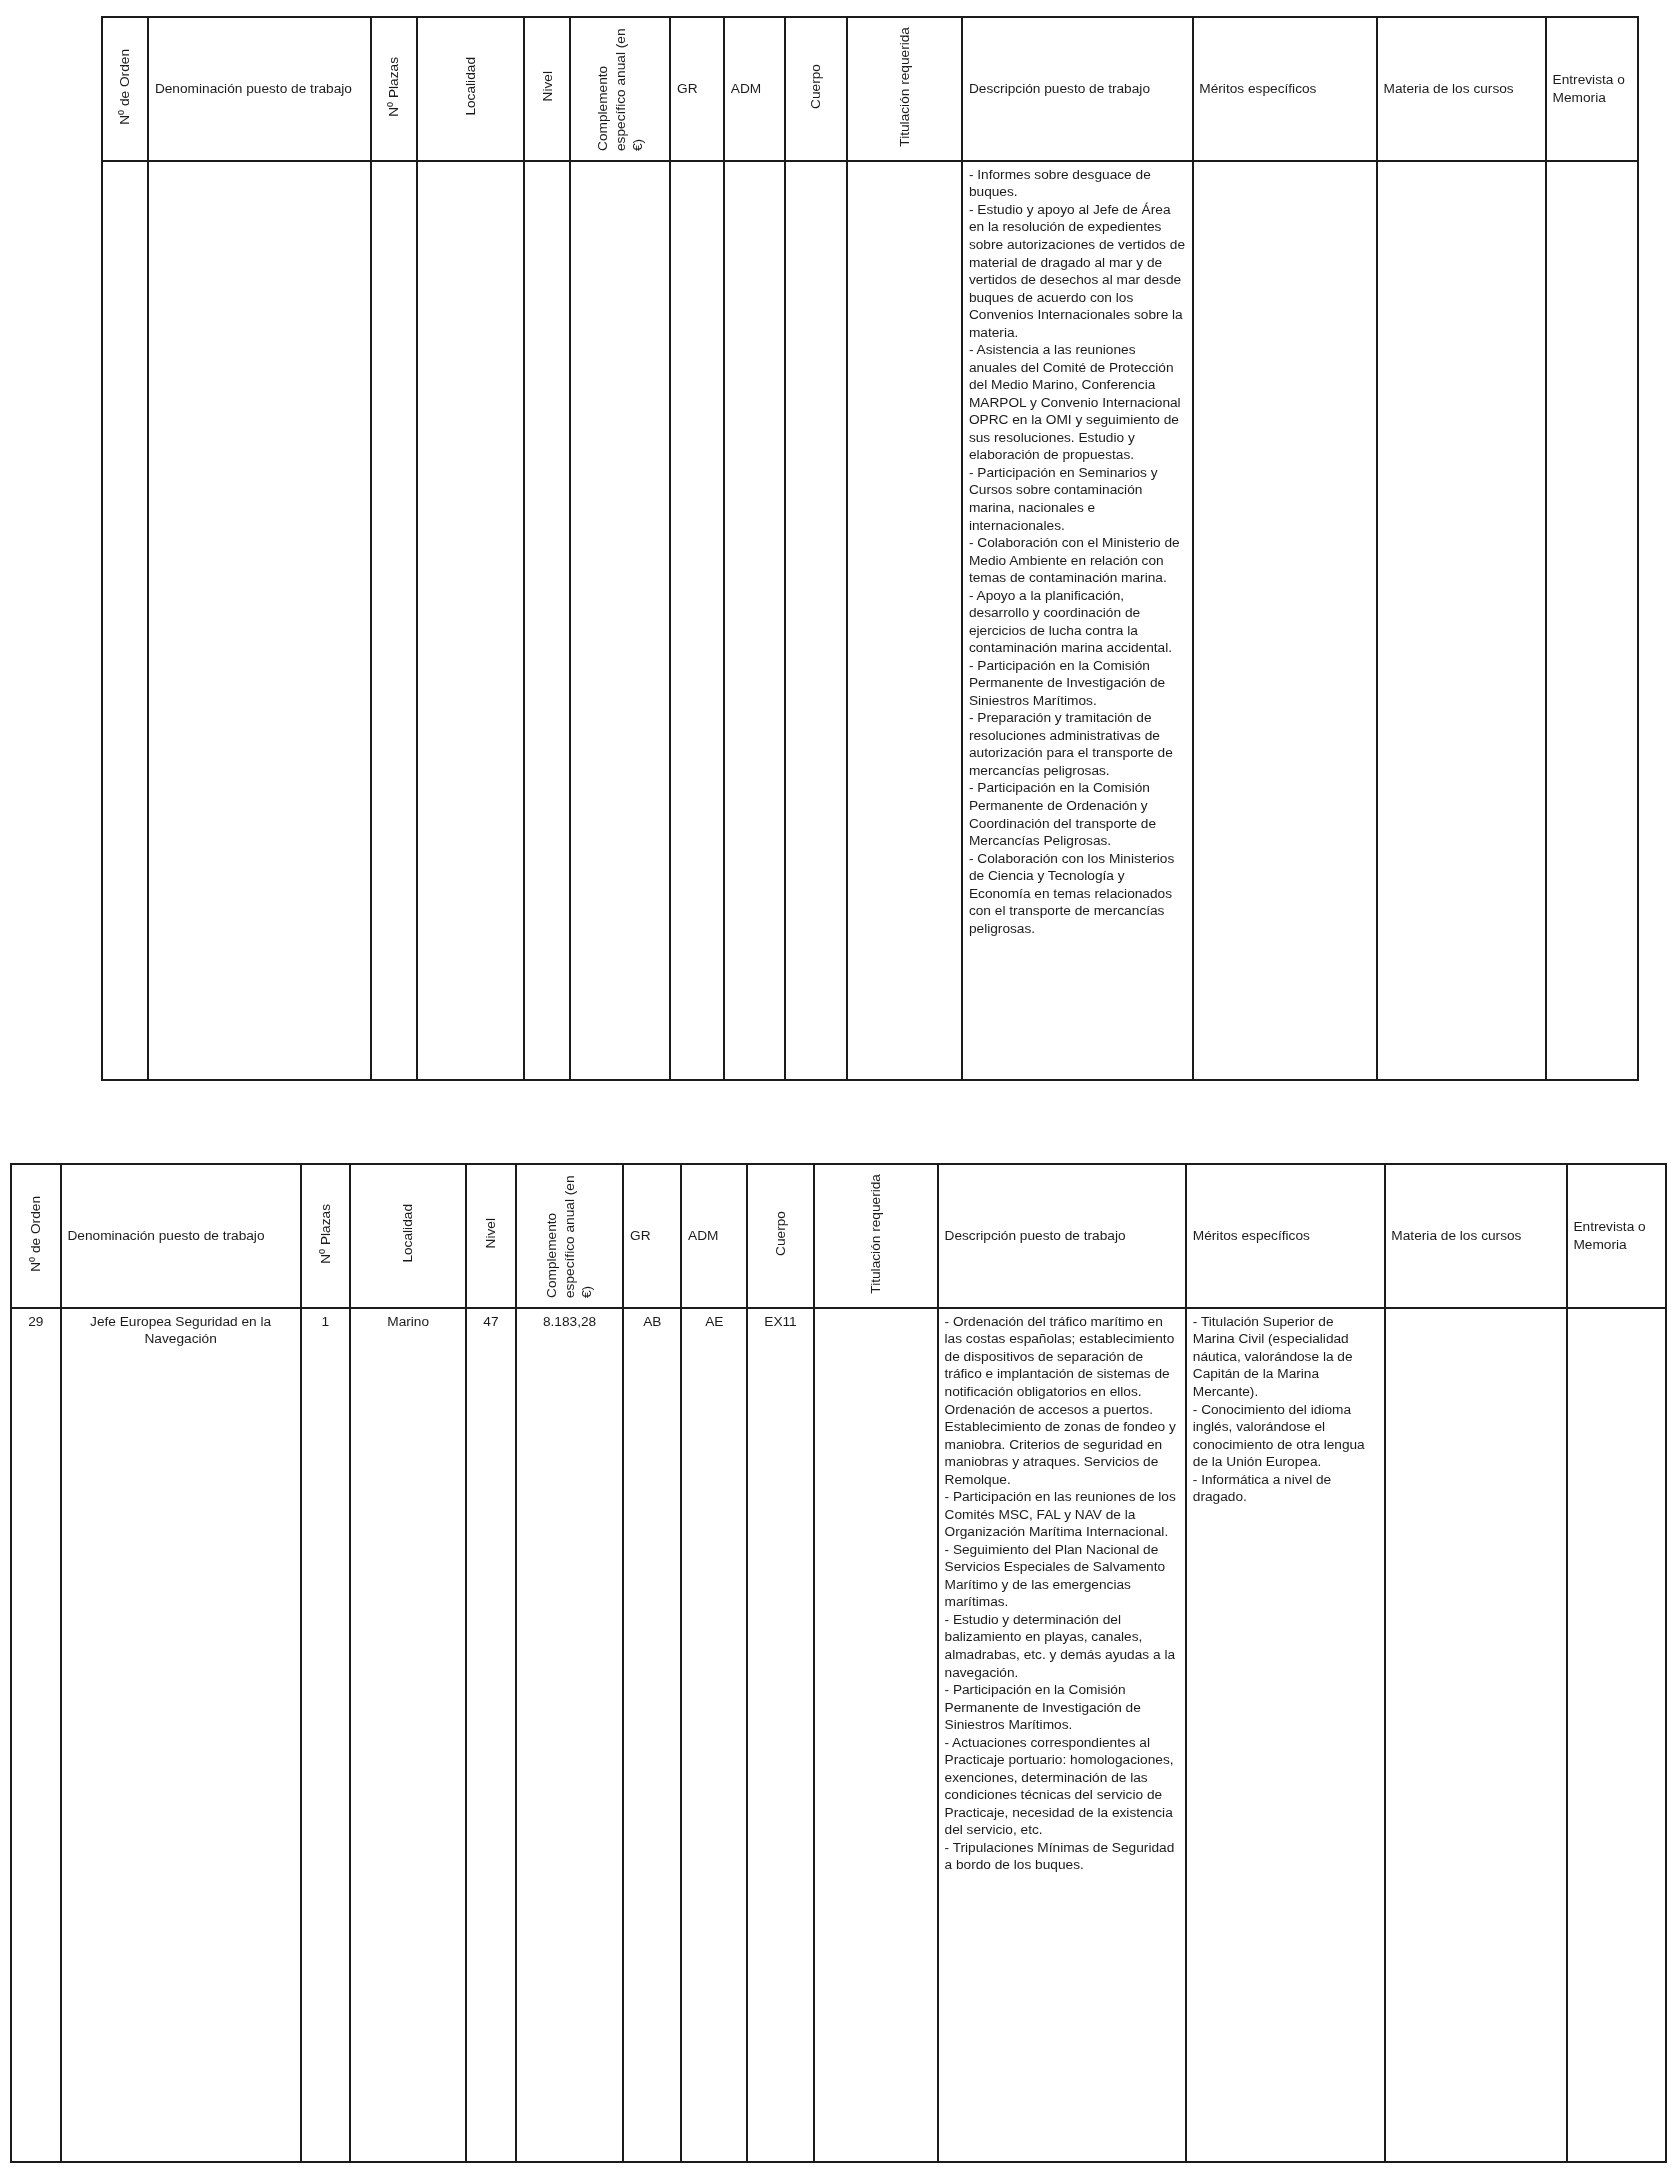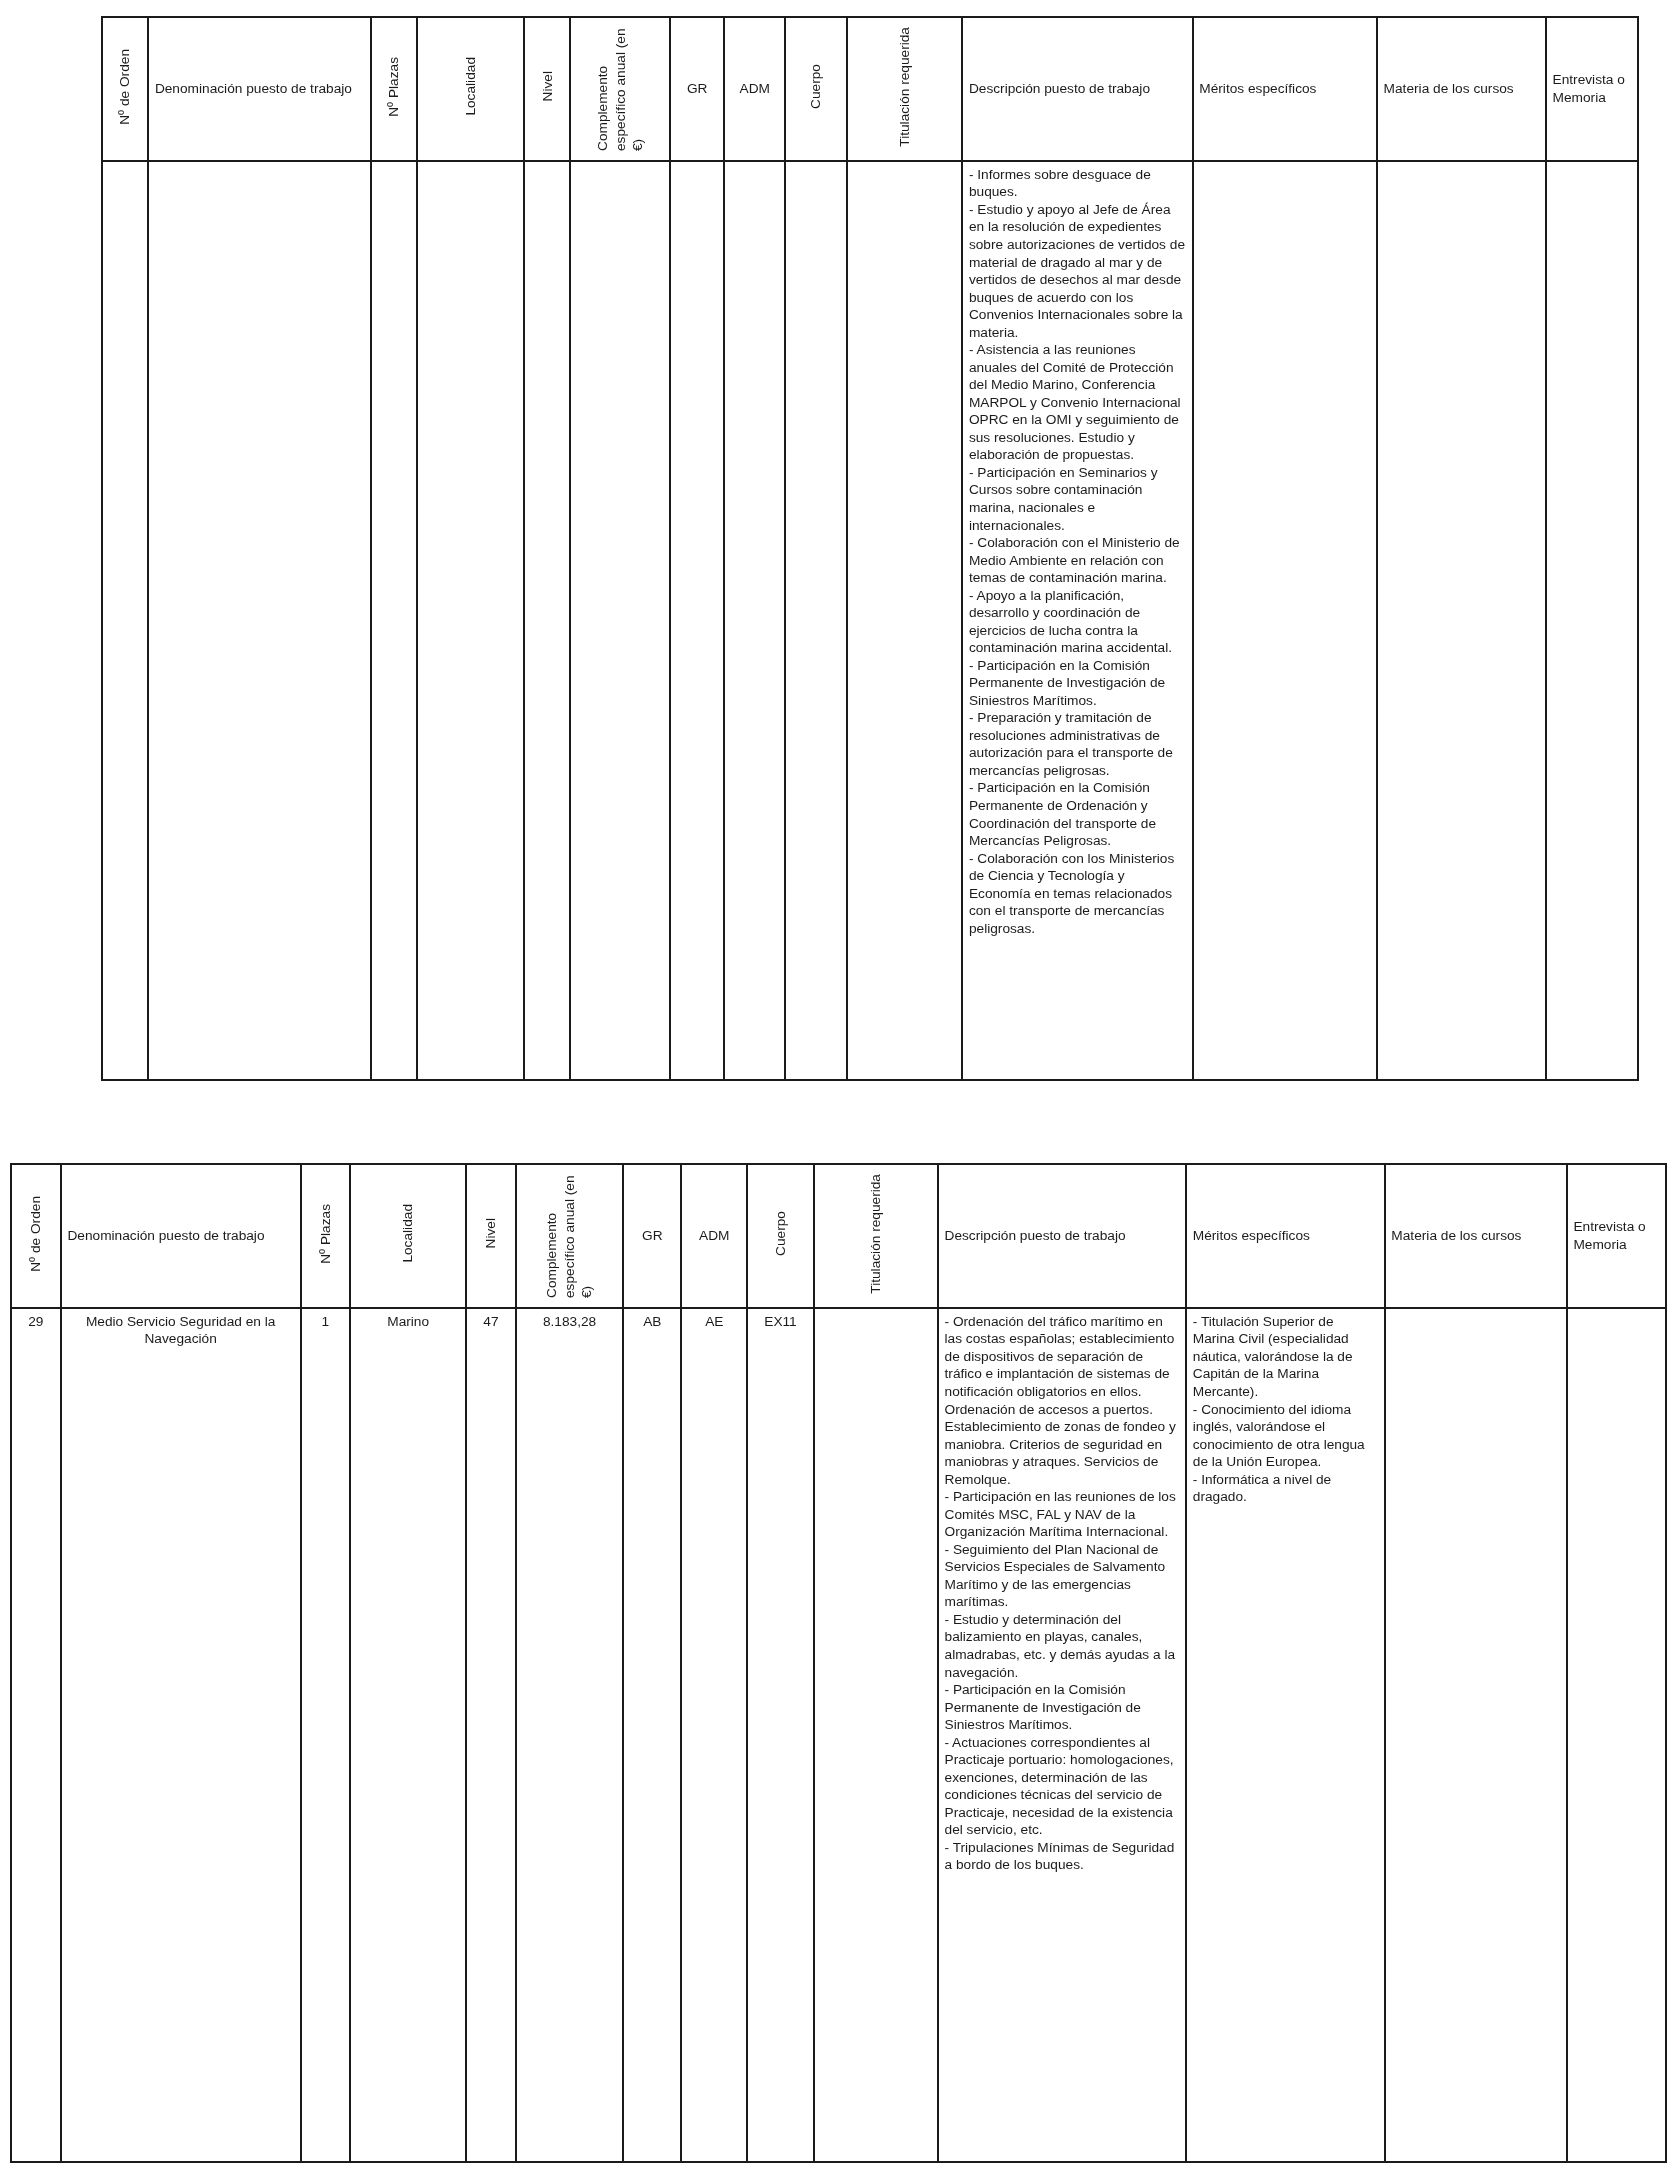--- a/index.html
+++ b/index.html
@@ -37,21 +37,21 @@
   col.c6 {width:3.5%;} col.c7 {width:4%;}
   col.c8 {width:4%;}   col.c9 {width:7.5%;}
   col.c10{width:15%;}  col.c11{width:12%;}
   col.c12{width:11%;}  col.c13{width:6%;}
 
   thead th{
     height:133px;
     vertical-align:middle;
     text-align:left;
   }
-  thead th.center{ text-align:center; }
+  thead th.center{ text-align:left; }
   thead th.vert{ text-align:center; padding:2.9px 1.4px; }
   .vtext{
     writing-mode:vertical-rl;
     transform:rotate(180deg);
     display:inline-block;
     max-height:128px;
     text-align:left;
     white-space:normal;
   }
   tbody td{
@@ -165,21 +165,21 @@
         <th class="vert"><span class="vtext">Titulación requerida</span></th>
         <th><span>Descripción puesto de trabajo</span></th>
         <th><span>Méritos específicos</span></th>
         <th><span>Materia de los cursos</span></th>
         <th><span>Entrevista o Memoria</span></th>
       </tr>
     </thead>
     <tbody>
       <tr>
         <td>29</td>
-        <td>Medio Servicio Seguridad en la Navegación</td>
+        <td>Jefe Europea Seguridad en la Navegación</td>
         <td>1</td>
         <td>Marino</td>
         <td>47</td>
         <td>8.183,28</td>
         <td>AB</td>
         <td>AE</td>
         <td>EX11</td>
         <td></td>
         <td class="pre">- Ordenación del tráfico marítimo en las costas españolas; establecimiento de dispositivos de separación de tráfico e implantación de sistemas de notificación obligatorios en ellos. Ordenación de accesos a puertos. Establecimiento de zonas de fondeo y maniobra. Criterios de seguridad en maniobras y atraques. Servicios de Remolque.
 - Participación en las reuniones de los Comités MSC, FAL y NAV de la Organización Marítima Internacional.

